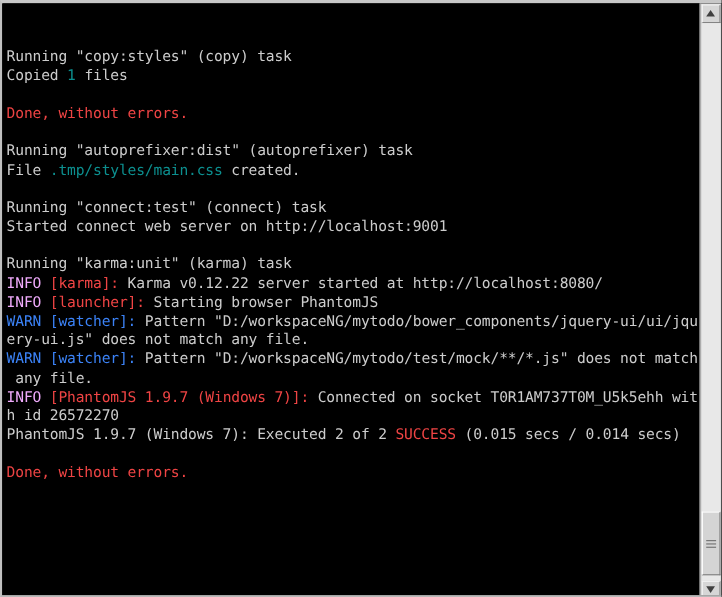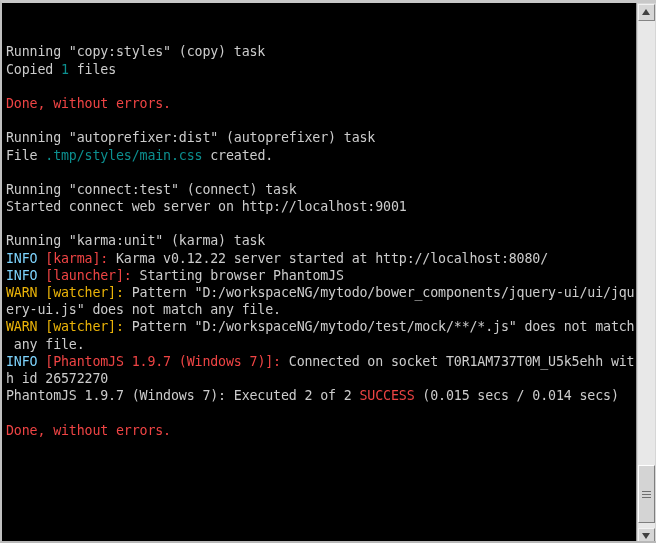--- a/index.html
+++ b/index.html
@@ -44,23 +44,23 @@
     white-space: pre;
     overflow: hidden;
   }
 
   .line { height: 17.2px; white-space: pre; }
   .line.blank { height: 17.2px; }
 
   
   .c-white   { color: #cccccc; }
   .c-green   { color: #ef4444; }
-  .c-brgreen { color: #7dd3fc; }
+  .c-brgreen { color: #f0abfc; }
   .c-cyan    { color: #0c8f8f; }
-  .c-yellow  { color: #eab308; }
+  .c-yellow  { color: #3b82f6; }
 
   
   #execution-time-chart { margin-top: 0; }
 
   
   #scrollbar {
     position: absolute;
     right: 0;
     top: 0;
     width: 20px;

